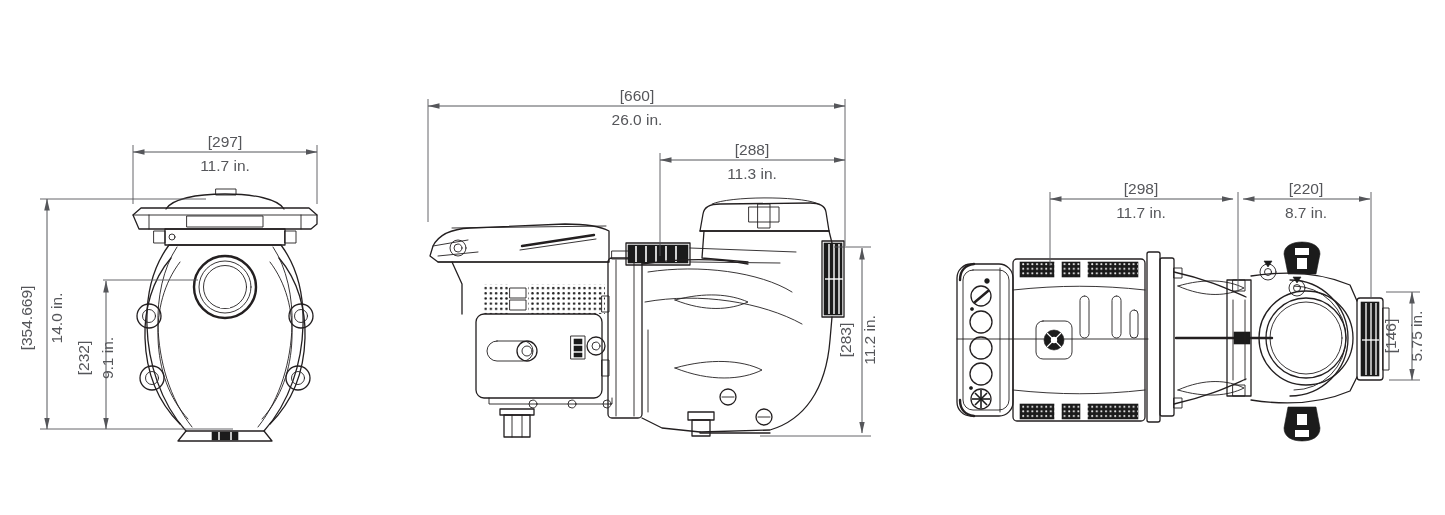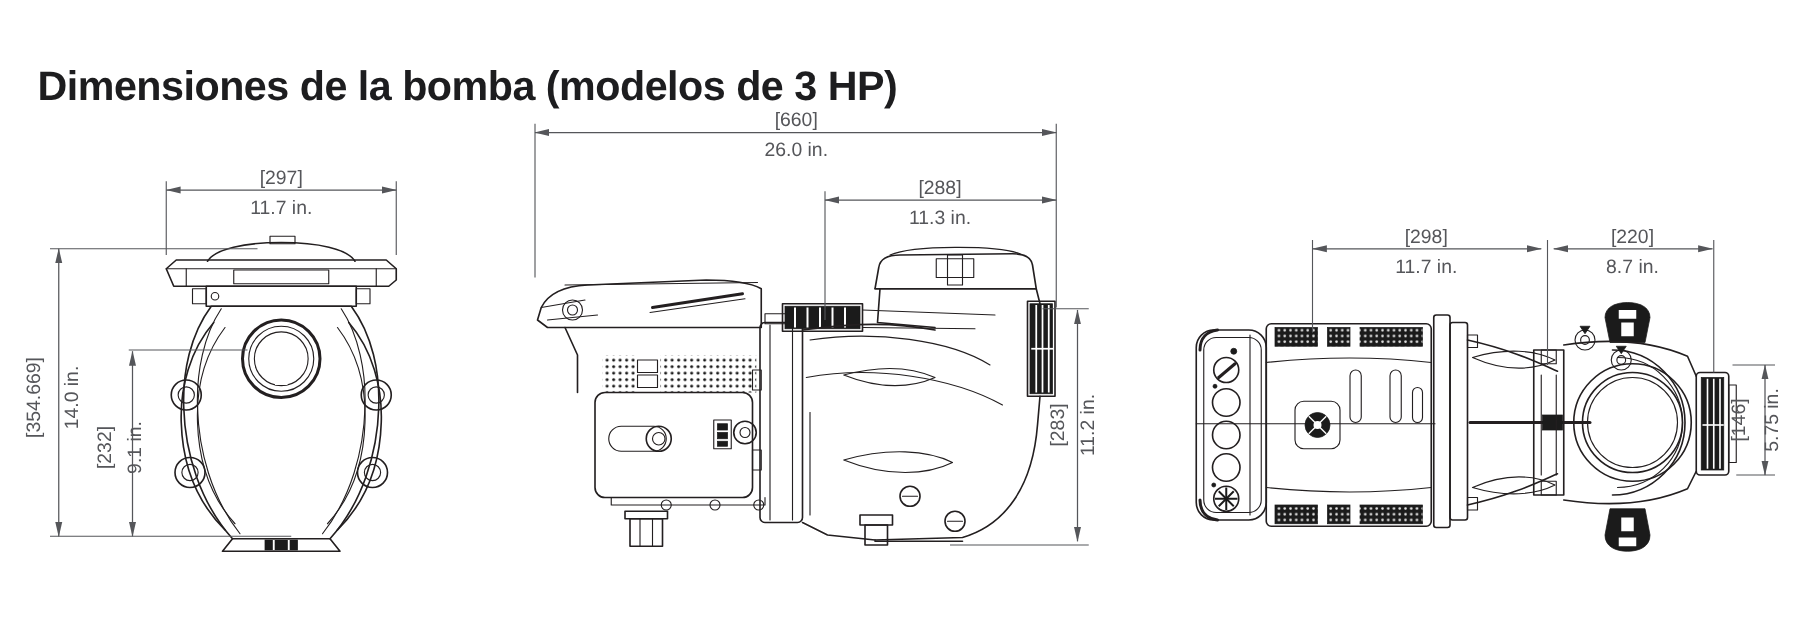--- a/index.html
+++ b/index.html
@@ -14,21 +14,20 @@
   .blk{fill:#1b1b1b;stroke:#1b1b1b;stroke-width:0.6;}
   .wht{fill:#ffffff;stroke:none;}
   .dimline{stroke:#55565a;stroke-width:1;fill:none;marker-start:url(#ah);marker-end:url(#ah);}
   .extline{stroke:#55565a;stroke-width:0.9;fill:none;}
   .dim{fill:#55565a;font-size:15.5px;font-family:"Liberation Sans",sans-serif;}
 </style>
 </head>
 <body>
 
 <div id="canvas">
-  <h1 id="title">Dimensiones de la bomba (modelos de 3 HP)</h1>
 
   <svg width="1445" height="515" viewBox="0 0 1445 515">
     <defs>
       <marker id="ah" viewBox="0 0 12 7" markerWidth="12" markerHeight="7" refX="11.5" refY="3.5" orient="auto-start-reverse" markerUnits="userSpaceOnUse">
         <path d="M12,3.5 L0,0.7 L0,6.3 Z" fill="#55565a"></path>
       </marker>
       <pattern id="dg" width="5.2" height="5.2" patternUnits="userSpaceOnUse">
         <circle cx="2.1" cy="2.1" r="1.25" fill="#1b1b1b"></circle>
       </pattern>
       <pattern id="dw" width="4.6" height="4.6" patternUnits="userSpaceOnUse">

